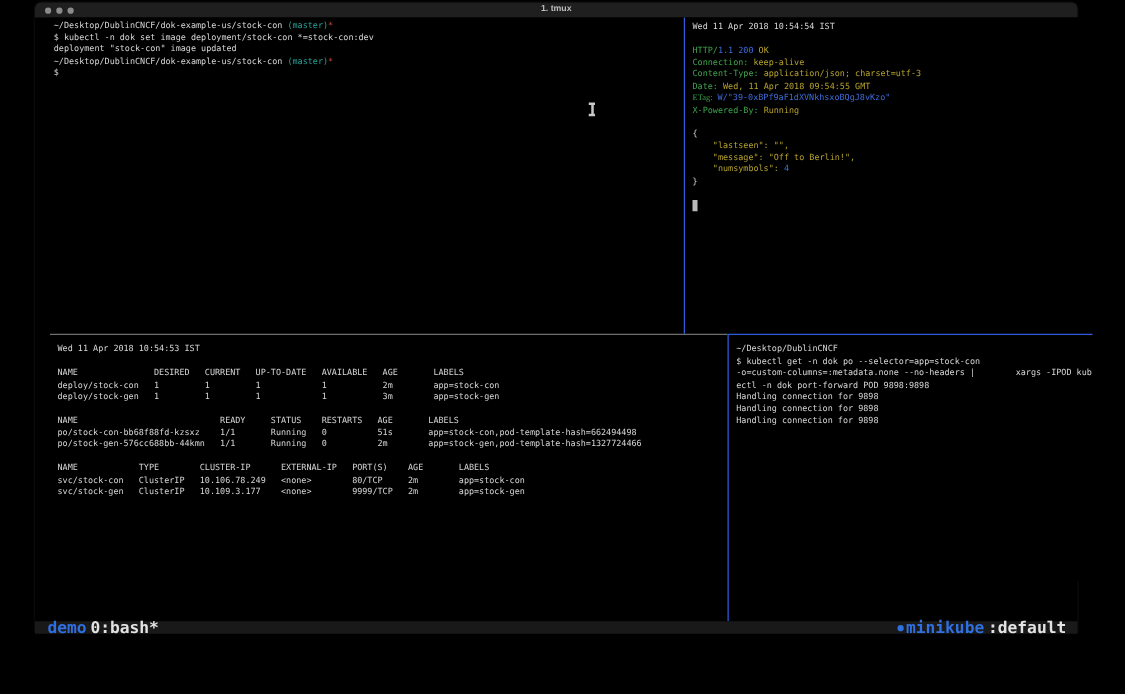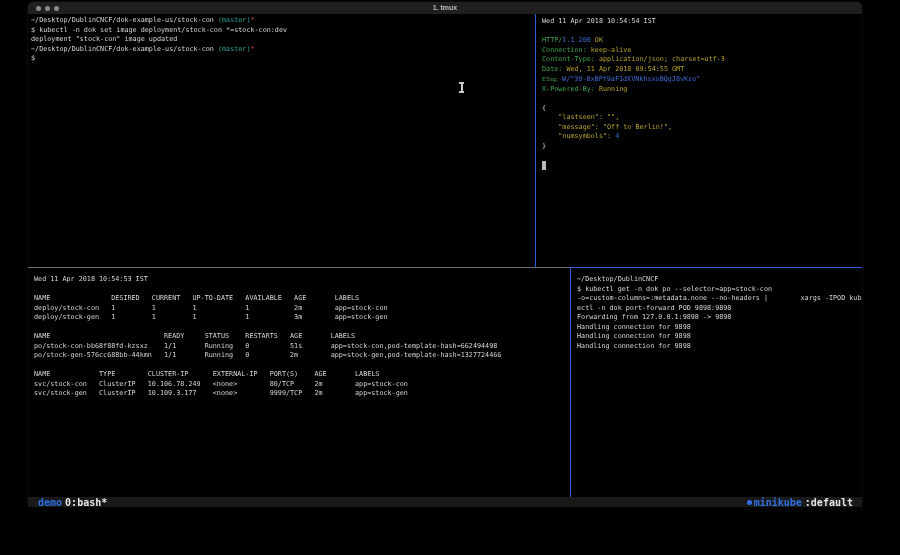--- a/index.html
+++ b/index.html
@@ -19,21 +19,21 @@
     display: flex; align-items: center;
   }
   .traffic { position: absolute; left: 8px; top: 0; height: 12px; display: flex; align-items: center; gap: 4px; }
   .dot { width: 5px; height: 5px; border-radius: 50%; background: var(--dotGray, #8b8b8b); }
   .wtitle {
     position: absolute; left: 0; width: 100%; text-align: center;
     font-family: "Liberation Sans", sans-serif; font-size: 7px; line-height: 12px;
     color: #bdbdbd; font-weight: bold;
   }
 
-  .term { position: absolute; left: 0; top: 12px; width: 834px; height: 451px; background: var(--termBg, #000); }
+  .term { position: absolute; left: 12px; top: 12px; width: 834px; height: 451px; background: var(--termBg, #000); }
 
   .pane { position: absolute; overflow: hidden; font-size: 6.75px; line-height: 9.5px; color: var(--fg, #d6d6d6); }
   .tline { white-space: pre; min-height: 9.5px; }
 
   .pane-tl { left: 0;   top: 0;    width: 507px; height: 253px; padding: 2px 0 0 3px; }
   .pane-tr { left: 508px; top: 0;  width: 326px; height: 253px; padding: 3px 0 0 6px; }
   .pane-bl { left: 0;   top: 254px; width: 542px; height: 229px; padding: 7px 0 0 6px; }
   .pane-br { left: 543px; top: 254px; width: 291px; height: 229px; padding: 7px 0 0 6px; }
 
   .vdiv1 { position: absolute; left: 507px; top: 0;    width: 1px; height: 253px; background: var(--borderBlue, #2e5bd8); }
@@ -41,21 +41,21 @@
   .hdivL { position: absolute; left: 0;    top: 253px; width: 542px; height: 1px; background: var(--borderGray, #6e6e6e); }
   .hdivR { position: absolute; left: 542px; top: 253px; width: 292px; height: 1px; background: var(--borderBlue, #2e5bd8); }
 
   .c-cursor { display: inline-block; background: var(--cursorColor, #b9b9b9); }
 
   .statusbar {
     position: absolute; left: 0; top: 495px; width: 100%; height: 10px;
     background: var(--statusBg, #191919);
     display: flex; justify-content: space-between; align-items: center;
     padding: 0 9px 0 10px;
-    font-size: 10px; font-weight: bold; color: #e3e3e3;
+    font-size: 13px; font-weight: bold; color: #e3e3e3;
   }
   .sb-left, .sb-right { display: flex; align-items: center; gap: 3px; white-space: pre; }
   .sb-session { color: var(--statusBlue, #2f6fe0); }
   .sb-kube { color: var(--statusBlue, #2f6fe0); display: flex; align-items: center; gap: 2px; }
   .kube-icon { display: inline-block; width: 5px; height: 5px; border-radius: 50%; background: var(--statusBlue, #2f6fe0); }
   .sb-ns { color: #e3e3e3; }
 
   
   .ibeam { position: absolute; left: 431px; top: 68px; width: 5px; height: 11px; }
   .ibeam .serif { position: absolute; left: 0; width: 5px; height: 2px; background: #c8c8c8; }
@@ -122,21 +122,20 @@
         <div class="tline"><span style="color: rgb(214, 214, 214);">NAME            TYPE        CLUSTER-IP      EXTERNAL-IP   PORT(S)    AGE       LABELS</span></div>
         <div class="tline"><span style="color: rgb(214, 214, 214);">svc/stock-con   ClusterIP   10.106.78.249   &lt;none&gt;        80/TCP     2m        app=stock-con</span></div>
         <div class="tline"><span style="color: rgb(214, 214, 214);">svc/stock-gen   ClusterIP   10.109.3.177    &lt;none&gt;        9999/TCP   2m        app=stock-gen</span></div>
       </div>
     <div class="vdiv2"></div>
     <div class="pane pane-br">
         <div class="tline"><span style="color: rgb(214, 214, 214); margin-top: 36px;">~/Desktop/DublinCNCF</span></div>
         <div class="tline"><span style="color: rgb(214, 214, 214);">$ kubectl get -n dok po --selector=app=stock-con</span></div>
         <div class="tline"><span style="color: rgb(214, 214, 214);">-o=custom-columns=:metadata.none --no-headers |        xargs -IPOD kub</span></div>
         <div class="tline"><span style="color: rgb(214, 214, 214);">ectl -n dok port-forward POD 9898:9898</span></div>
-        <div class="tline"><span style="color: rgb(214, 214, 214);">Forwarding from 127.0.0.1:9898 -&gt; 9898</span></div>
         <div class="tline"><span style="color: rgb(214, 214, 214);">Handling connection for 9898</span></div>
         <div class="tline"><span style="color: rgb(214, 214, 214);">Handling connection for 9898</span></div>
         <div class="tline"><span style="color: rgb(214, 214, 214);">Handling connection for 9898</span></div>
       </div>
 
     <div class="ibeam">
       <span class="serif top"></span>
       <span class="stem"></span>
       <span class="serif bot"></span>
     </div>

